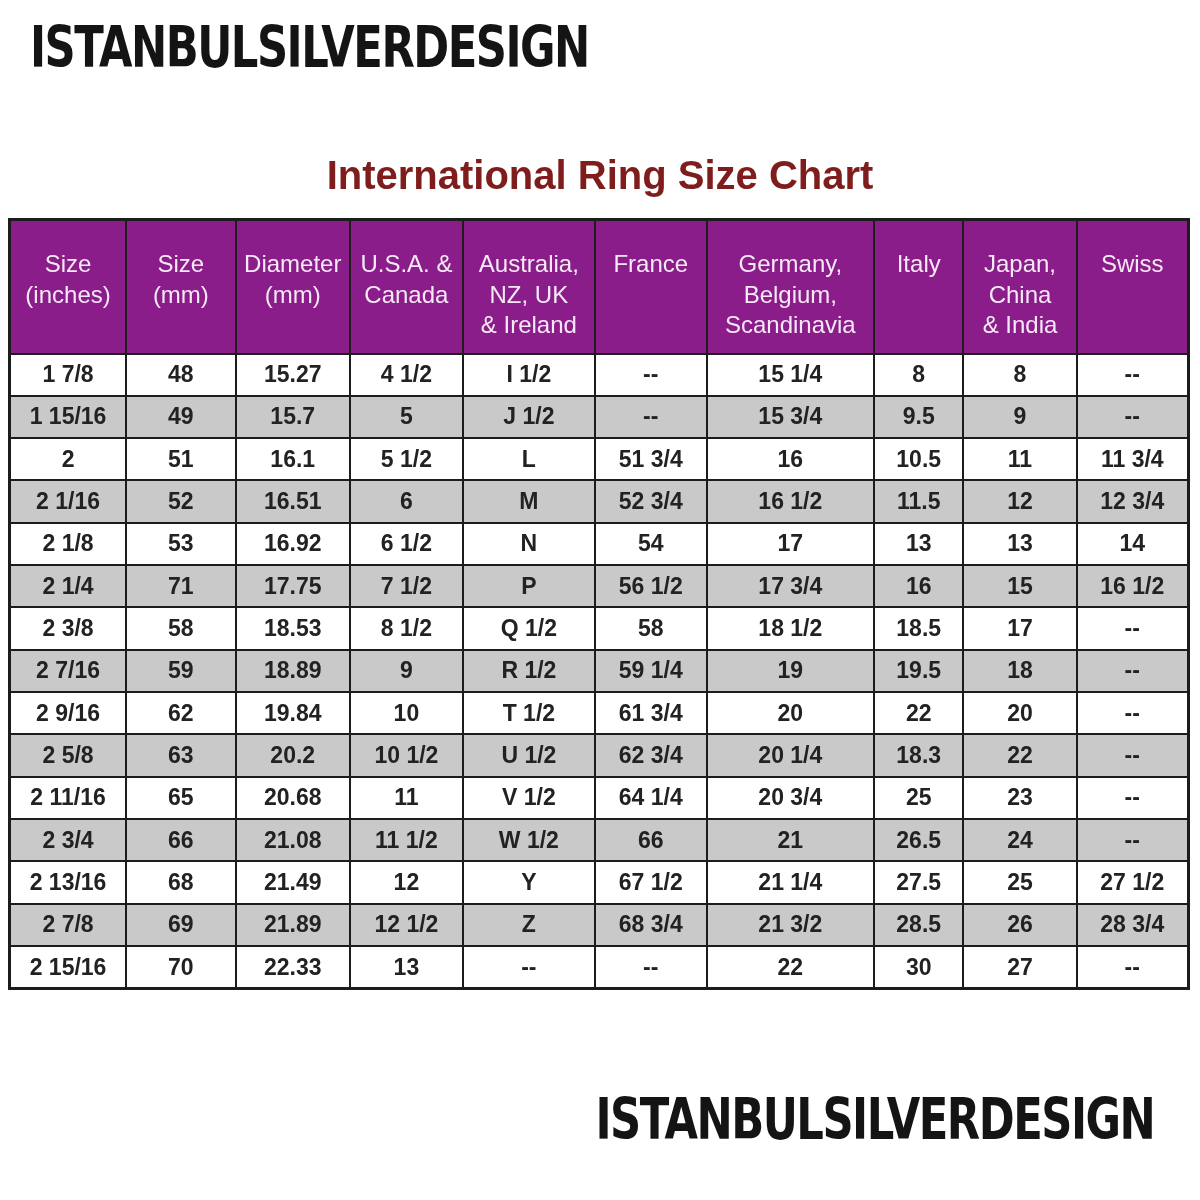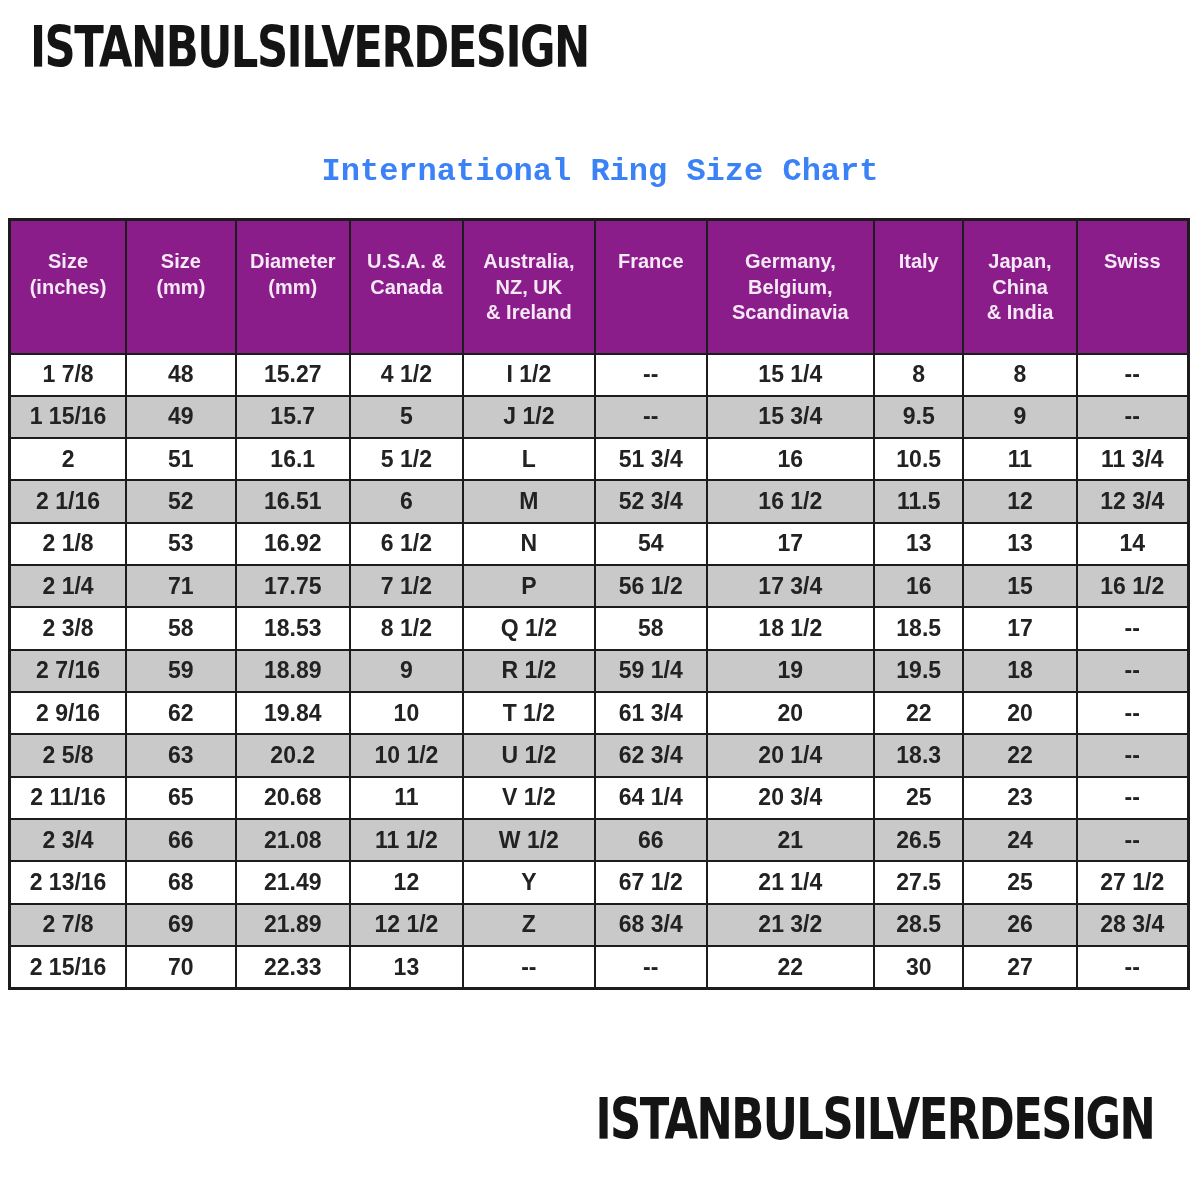--- a/index.html
+++ b/index.html
@@ -24,40 +24,39 @@
   .brand-top{
     position:absolute;left:30px;top:14px;
     transform:scaleX(0.76);transform-origin:left top;
   }
   .brand-bottom{
     position:absolute;right:46px;top:1086px;
     transform:scaleX(0.76);transform-origin:right top;
   }
   .title{
     position:absolute;top:153px;left:0;width:100%;
-    text-align:center;font-size:32px;font-weight:bold;color:#3b82f6;
+    text-align:center;font-size:40px;font-weight:bold;color:#7f1d1d;
     letter-spacing:0px;
-    font-family:Liberation Mono, monospace;
   }
   table.chart{
     position:absolute;left:8px;top:218px;
     width:1182px;height:772px;
     border-collapse:collapse;table-layout:fixed;
     border:3px solid var(--border);
   }
   th,td{
     border:2px solid var(--border);
     text-align:center;
     box-sizing:border-box;
     overflow:hidden;
   }
   thead th{
     background:var(--header-bg);
     color:var(--header-text);
-    font-size:20px;font-weight:bold;
+    font-size:24px;font-weight:normal;
     vertical-align:top;
     padding-top:28px;
     white-space:pre-line;
     line-height:1.28;
     height:134px;
   }
   tbody td{
     font-size:23px;font-weight:bold;color:#222222;
     height:35px;
     vertical-align:middle;

